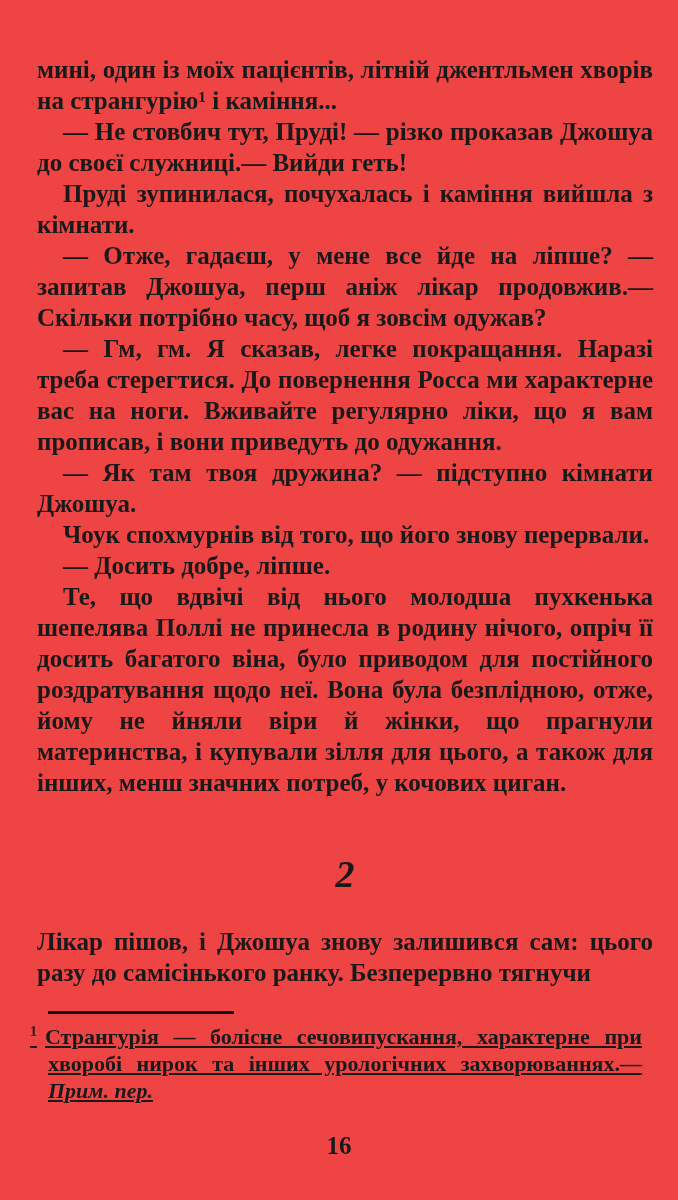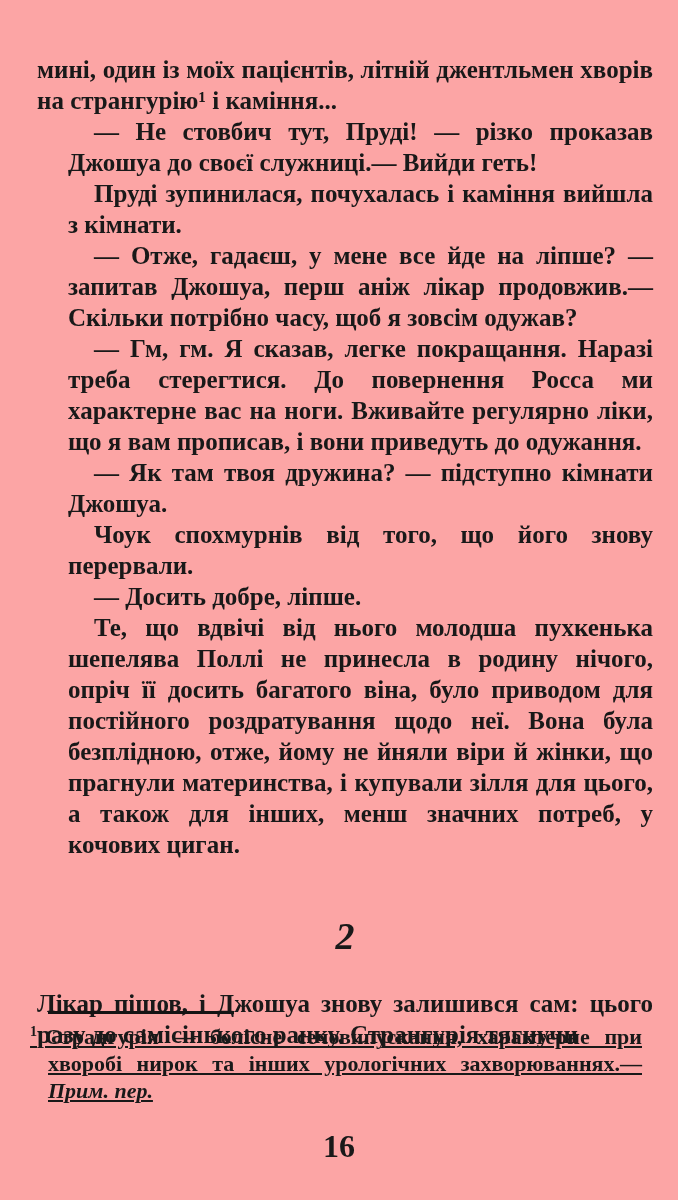--- a/index.html
+++ b/index.html
@@ -5,41 +5,40 @@
   html, body {
     margin: 0;
     padding: 0;
     background: #e8e8e6;
   }
   .page {
     position: relative;
     width: 678px;
     height: 1200px;
     margin: 0 auto;
-    background: #fca5a5;
+    background: #ef4444;
     color: #191919;
     font-family: "Liberation Serif", "DejaVu Serif", serif;
     font-weight: bold;
     overflow: hidden;
   }
   .text-block {
     position: absolute;
     left: 37px;
     top: 54px;
     width: 616px;
     font-size: 25px;
     line-height: 31px;
     text-align: justify;
   }
   .text-block p {
     margin: 0;
   }
   .text-block p.indent {
     text-indent: 26px;
-    margin-left: 31px;
   }
   .section-number {
     margin-top: 54px;
     margin-bottom: 30px;
     text-align: center;
     font-size: 38px;
     line-height: 44px;
     font-style: italic;
     font-weight: bold;
   }
@@ -72,21 +71,21 @@
   }
   .footnote-attribution {
     font-style: italic;
   }
   .page-number {
     position: absolute;
     top: 1130px;
     left: 0;
     width: 100%;
     text-align: center;
-    font-size: 32px;
+    font-size: 25px;
     line-height: 32px;
   }
 </style>
 </head>
 <body>
 
 <div class="page">
 
   <div class="text-block">
     <p>мині, один із моїх пацієнтів, літній джентльмен хворів на странгурію¹ і каміння...</p>
@@ -94,21 +93,21 @@
     <p class="indent">Пруді зупинилася, почухалась і каміння вийшла з кімнати.</p>
     <p class="indent">— Отже, гадаєш, у мене все йде на ліпше? — запитав Джошуа, перш аніж лікар продовжив.— Скільки потрібно часу, щоб я зовсім одужав?</p>
     <p class="indent">— Гм, гм. Я сказав, легке покращання. Наразі треба стерегтися. До повернення Росса ми характерне вас на ноги. Вживайте регулярно ліки, що я вам прописав, і вони приведуть до одужання.</p>
     <p class="indent">— Як там твоя дружина? — підступно кімнати Джошуа.</p>
     <p class="indent">Чоук спохмурнів від того, що його знову перервали.</p>
     <p class="indent">— Досить добре, ліпше.</p>
     <p class="indent">Те, що вдвічі від нього молодша пухкенька шепелява Поллі не принесла в родину нічого, опріч її досить багатого віна, було приводом для постійного роздратування щодо неї. Вона була безплідною, отже, йому не йняли віри й жінки, що прагнули материнства, і купували зілля для цього, а також для інших, менш значних потреб, у кочових циган.</p>
 
     <div class="section-number">2</div>
 
-    <p>Лікар пішов, і Джошуа знову залишився сам: цього разу до самісінького ранку. Странгурія тягнучи</p>
+    <p>Лікар пішов, і Джошуа знову залишився сам: цього разу до самісінького ранку. Безперервно тягнучи</p>
   </div>
 
   <div class="footnote">
     <div class="footnote-rule"></div>
     <div class="footnote-body"><span class="footnote-marker">1</span><span>Странгурія — болісне сечовипускання, характерне при хворобі нирок та інших урологічних захворюваннях.— </span><span class="footnote-attribution">Прим. пер.</span></div>
   </div>
 
   <div class="page-number">16</div>
 
 </div>

